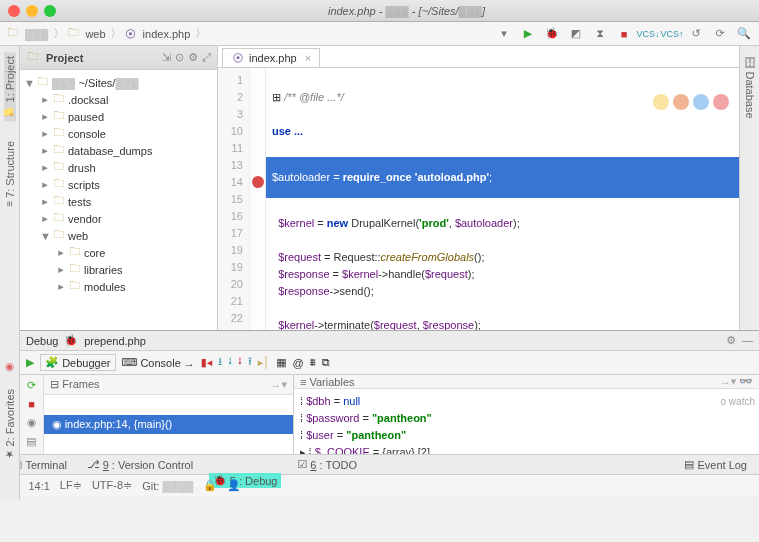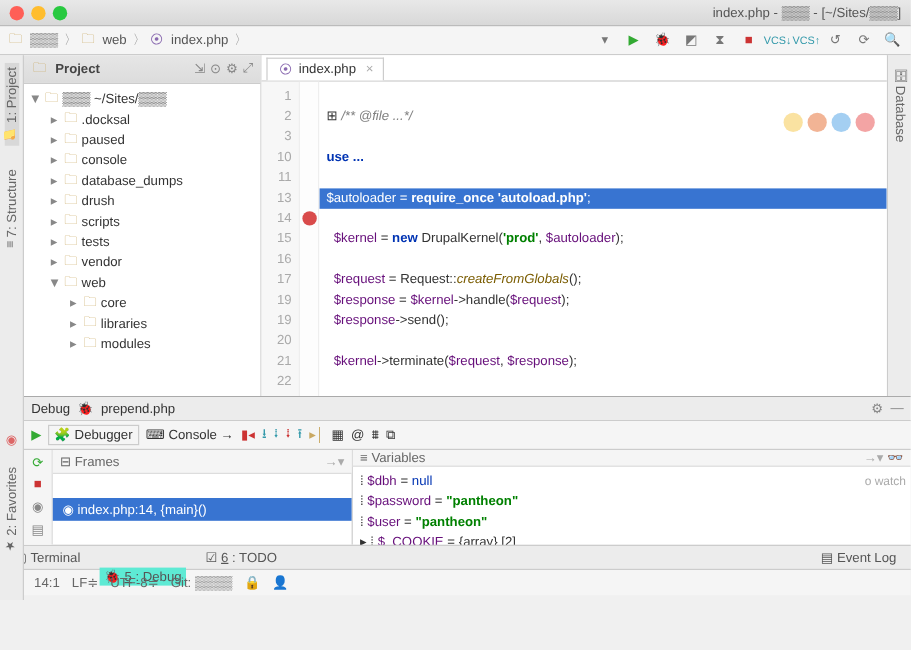--- a/index.html
+++ b/index.html
@@ -1,20 +1,20 @@
 <!DOCTYPE html>
 <html><head>
 <meta charset="utf-8">
 <style>
 * { margin:0; padding:0; box-sizing:border-box; font-family:"Lucida Grande","Segoe UI",Arial,sans-serif; font-size:11px; }
 body { background:#f0f0f0; width:759px; height:542px; overflow:hidden; color:#333; }
 .titlebar { height:22px; background:linear-gradient(#e8e8e8,#d8d8d8); border-bottom:1px solid #b0b0b0; display:flex; align-items:center; padding:0 8px; gap:6px; }
 .tl-btn { width:12px; height:12px; border-radius:50%; }
 .red{background:#ff5f57;} .yellow{background:#ffbd2e;} .green{background:#28c940;}
-.titlebar-title{flex:1;text-align:right;color:#555;}
+.titlebar-title{flex:1;text-align:center;color:#555;font-style:italic;}
 .crumb-row{height:24px;background:#f5f5f5;border-bottom:1px solid #ccc;display:flex;align-items:center;padding:0 6px;gap:4px;}
 .crumb-left{display:flex;align-items:center;gap:2px;}
 .crumb{color:#555;padding:0 3px;}
 .chev{color:#999;}
 .crumb-right{margin-left:auto;display:flex;gap:6px;align-items:center;}
 .tb-btn{width:18px;height:18px;display:flex;align-items:center;justify-content:center;color:#777;}
 .main{display:flex;height:284px;}
 .sidestrip{width:20px;background:#ececec;border-right:1px solid #ccc;display:flex;flex-direction:column;align-items:center;padding-top:6px;gap:16px;}
 .sidestrip .stab{writing-mode:vertical-rl;transform:rotate(180deg);font-size:10px;color:#666;cursor:pointer;padding:4px 0;}
 .sidestrip .active{background:#d8d8d8;}
@@ -28,21 +28,21 @@
 .folder{color:#c9a862;}
 .editor-area{flex:1;background:#fff;display:flex;flex-direction:column;position:relative;}
 .ed-tabs{height:22px;border-bottom:1px solid #ccc;display:flex;align-items:center;padding-left:4px;}
 .ed-tab{display:flex;align-items:center;gap:4px;padding:2px 8px;border:1px solid #ccc;border-bottom:none;background:#fff;position:relative;top:1px;}
 .ed-tab .x{color:#aaa;margin-left:4px;}
 .ed-body{flex:1;display:flex;overflow:hidden;position:relative;}
 .gutter{width:32px;background:#f7f7f7;border-right:1px solid #eee;text-align:right;padding:4px 6px 0 0;color:#aaa;line-height:17px;font-family:Menlo,Consolas,monospace;font-size:11px;}
 .bp-gutter{width:16px;background:#fdfdfd;border-right:1px solid #eee;position:relative;}
 .bp{position:absolute;left:2px;width:12px;height:12px;border-radius:50%;background:#d94b4b;}
 .code{flex:1;padding:4px 6px;font-family:Menlo,Consolas,monospace;font-size:11px;line-height:17px;white-space:pre;overflow:hidden;}
-.hl{background:#3874d1;color:#fff;display:block;margin:0 -6px;padding:0 6px;}
+.hl{background:#3874d1;color:#fff;display:block;margin:0 -6px;padding:12px 6px;}
 .kw{color:#0033b3;font-weight:bold;}
 .var{color:#660e7a;}
 .str{color:#008000;font-weight:bold;}
 .com{color:#808080;font-style:italic;}
 .fn{color:#7a5c00;font-style:italic;}
 .rside{width:20px;background:#ececec;border-left:1px solid #ccc;display:flex;flex-direction:column;align-items:center;padding-top:6px;}
 .rside .stab{writing-mode:vertical-rl;font-size:10px;color:#666;padding:4px 0;}
 .browser-icons{position:absolute;top:26px;right:10px;display:flex;gap:4px;}
 .bicon{width:16px;height:16px;border-radius:50%;opacity:.5;}
 .debug-panel{height:124px;border-top:1px solid #aaa;background:#fff;display:flex;flex-direction:column;}
@@ -295,20 +295,21 @@
           <div>  ⁞ <span class="k">$user</span> = <span class="s">"pantheon"</span></div>
           <div>▸ ⁞ <span class="k">$_COOKIE</span> = {array} [2]</div>
         </div>
       <div style="text-align:right;padding:2px 8px;border-top:1px solid #eee;color:#888">+ &nbsp; —</div>
     </div>
   </div>
 </div>
 
 <div class="bottom-tabs">
   <span class="btab">▢ <span>Terminal</span></span>
+  <span class="btab">⎇ <span class="underline">9</span>: Version Control</span>
   <span class="btab active">🐞 <span class="underline">5</span>: Debug</span>
   <span class="btab">☑ <span class="underline">6</span>: TODO</span>
   <span class="btab r">▤ <span>Event Log</span></span>
 </div>
 
 <div class="status">
   <span>▢</span>
   <span>14:1</span>
   <span>LF≑</span>
   <span>UTF-8≑</span>

